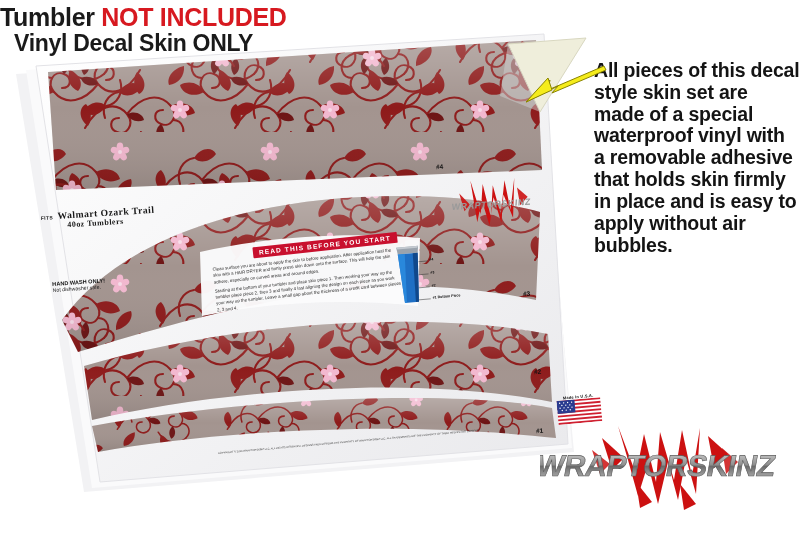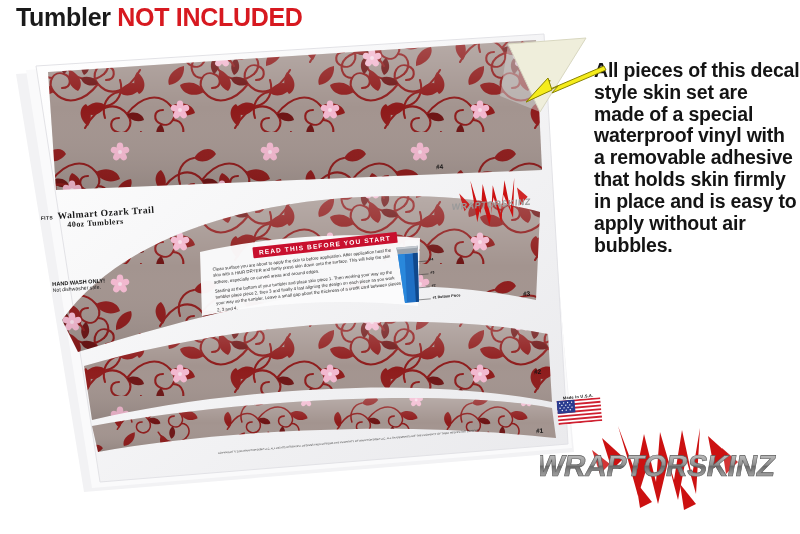--- a/index.html
+++ b/index.html
@@ -5,21 +5,21 @@
 <style>
   html,body{margin:0;padding:0;}
   body{
     width:800px;height:534px;overflow:hidden;position:relative;
     background:#ffffff;
     font-family:"Liberation Sans", sans-serif;
   }
   #stage{position:absolute;inset:0;width:800px;height:534px;overflow:hidden;background:#fff;}
 
   
-  .hdr{position:absolute;left:16px;top:4px;z-index:60;line-height:1.06;}
+  .hdr{position:absolute;left:0;top:4px;z-index:60;line-height:1.06;}
   .hdr .l1{font-size:25px;font-weight:700;color:#1a1a1a;white-space:nowrap;letter-spacing:-.3px;}
   .hdr .l1 .red{color:#d71920;}
   .hdr .l2{font-size:23px;font-weight:700;color:#1a1a1a;white-space:nowrap;margin-left:14px;letter-spacing:-.3px;}
 
   
   .note{position:absolute;left:594px;top:60px;width:206px;z-index:60;
         font-size:19.5px;font-weight:600;color:#141414;line-height:1.12;letter-spacing:-.2px;}
 
   .arrow{position:absolute;left:508px;top:60px;width:100px;height:52px;z-index:61;}
 
@@ -288,20 +288,21 @@
           <circle cx="9" cy="10" r=".7"></circle>
           <circle cx="13" cy="10" r=".7"></circle>
       </g>
     </svg>
   </div>
 
   <div class="hdr">
     <div class="l1">
       <span>Tumbler </span><span class="red">NOT INCLUDED</span>
     </div>
+    <div class="l2">Vinyl Decal Skin ONLY</div>
   </div>
 
   <svg class="arrow" viewBox="0 0 100 52">
     <g fill="#f5ec1b" stroke="#8a8400" stroke-width="1" stroke-linejoin="round">
       <path d="M98,10 L44,33 L50,26 L18,42 L42,20 L40,30 L96,6 Z"></path>
       <path d="M18,42 L44,30 L40,18 Z"></path>
     </g>
   </svg>
 
   <div class="note">All pieces of this decal style  skin set are made of a special waterproof vinyl with a removable adhesive that holds skin firmly in place and is easy to apply without air bubbles.</div>

